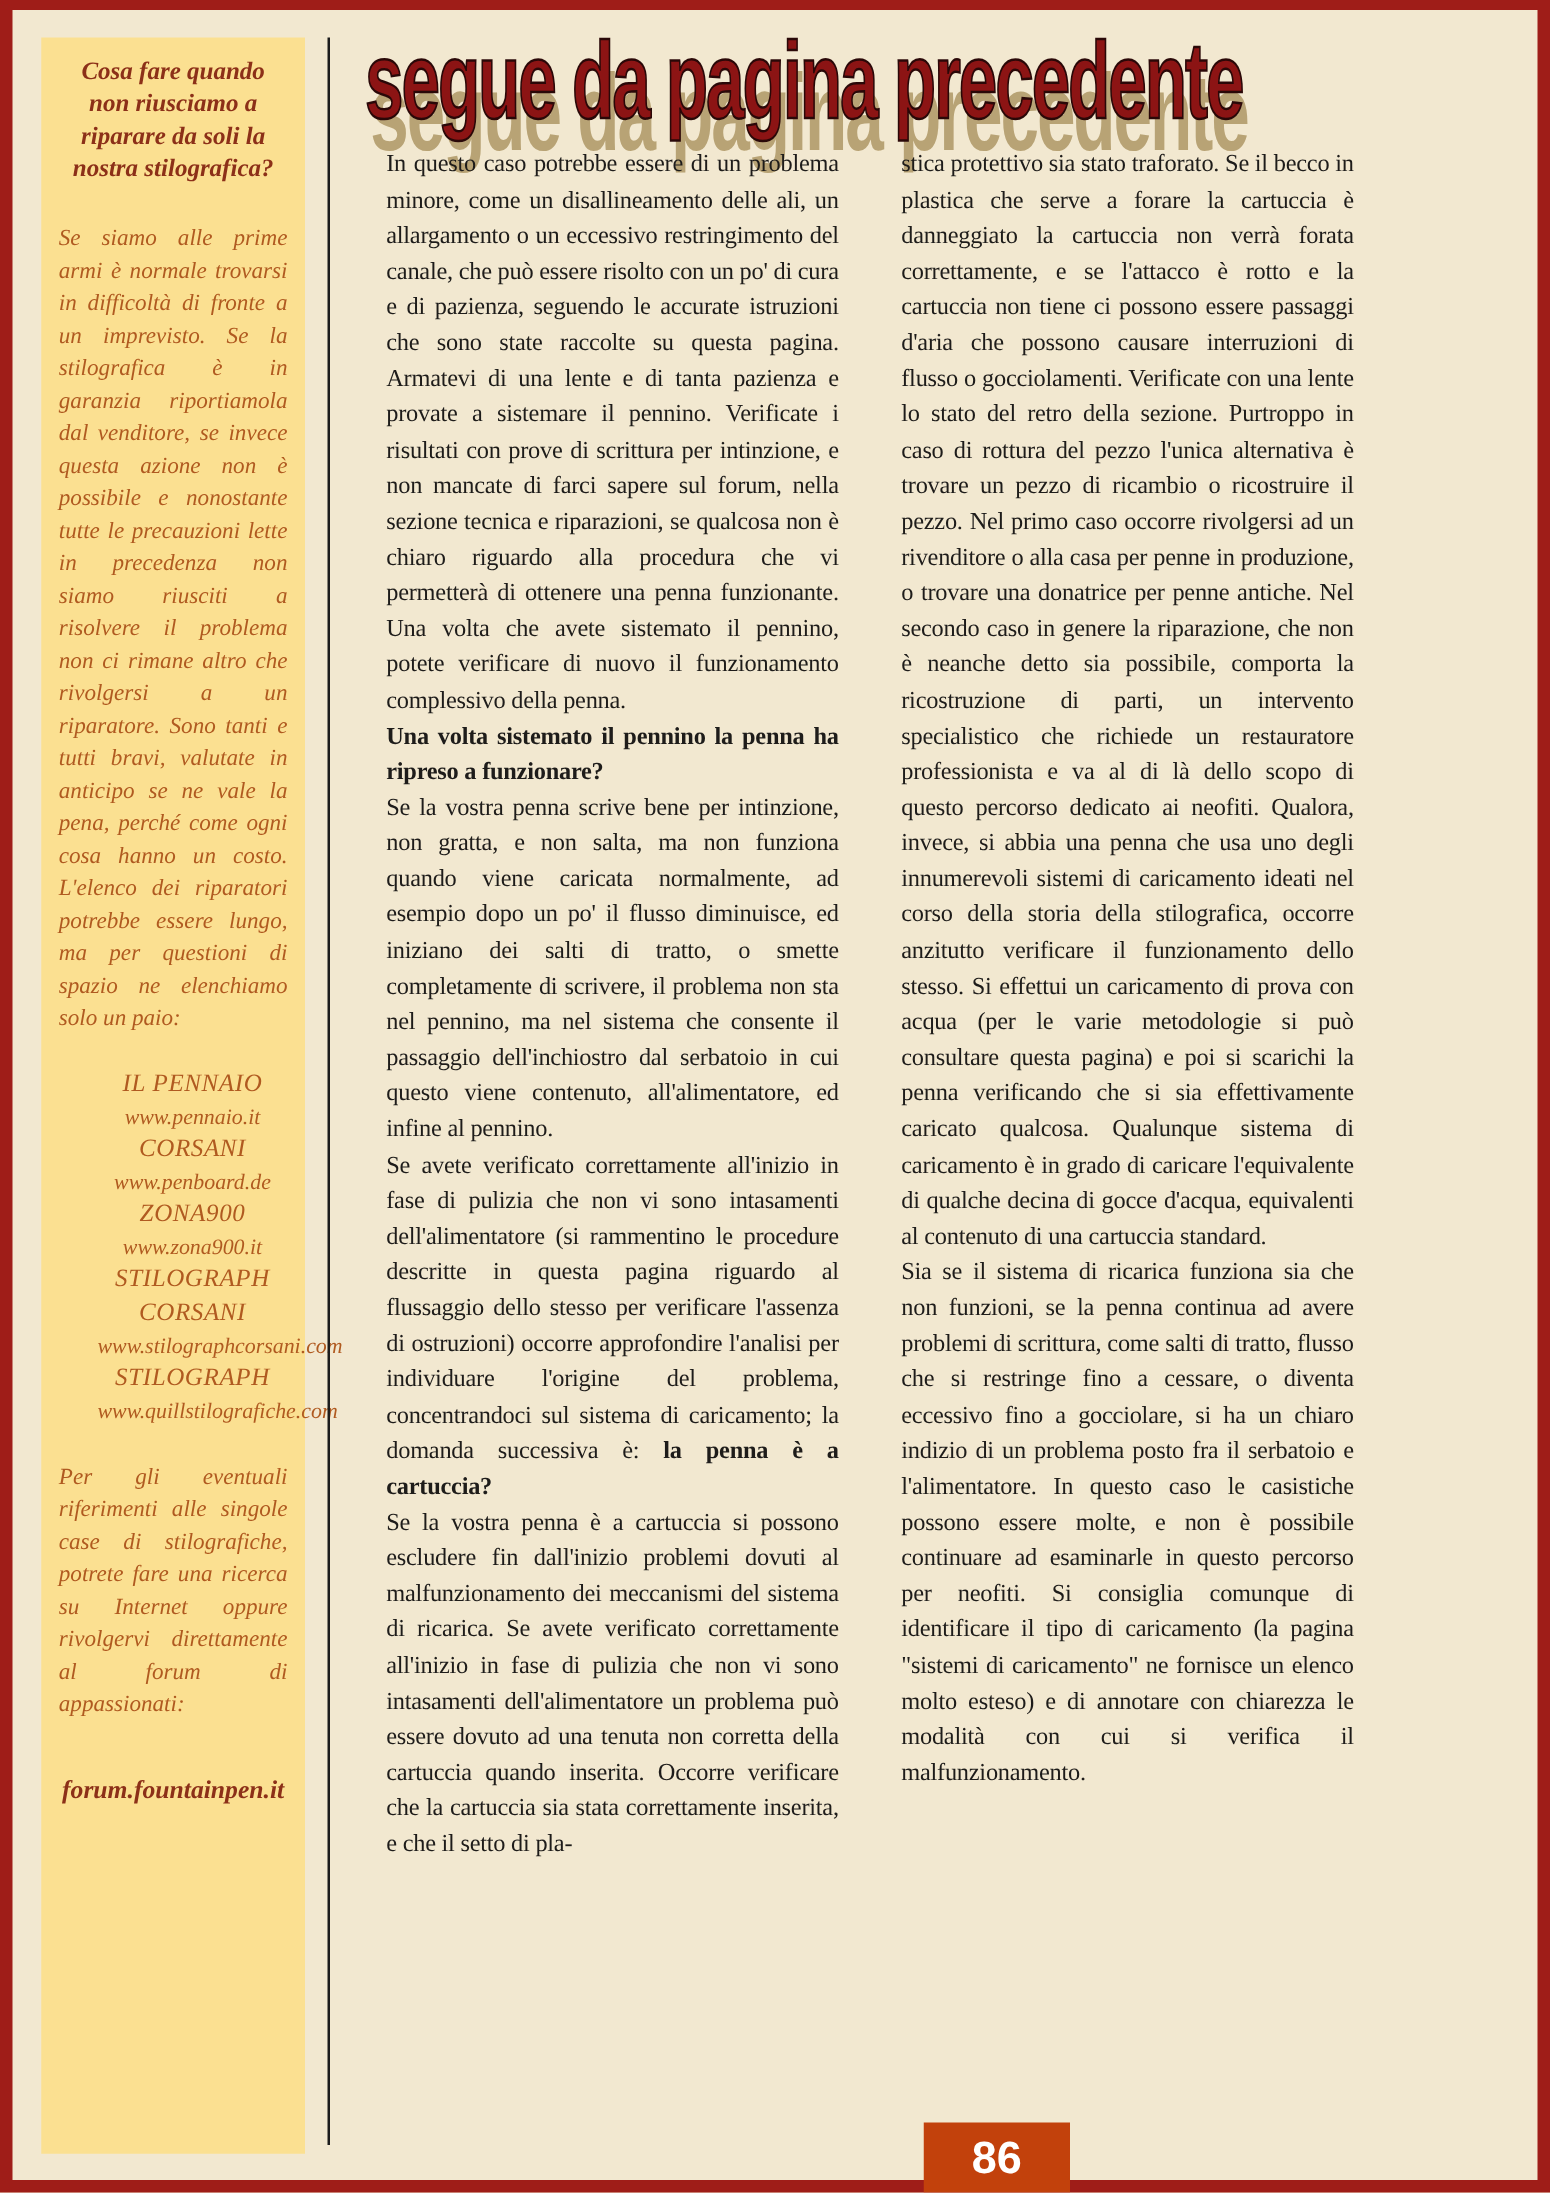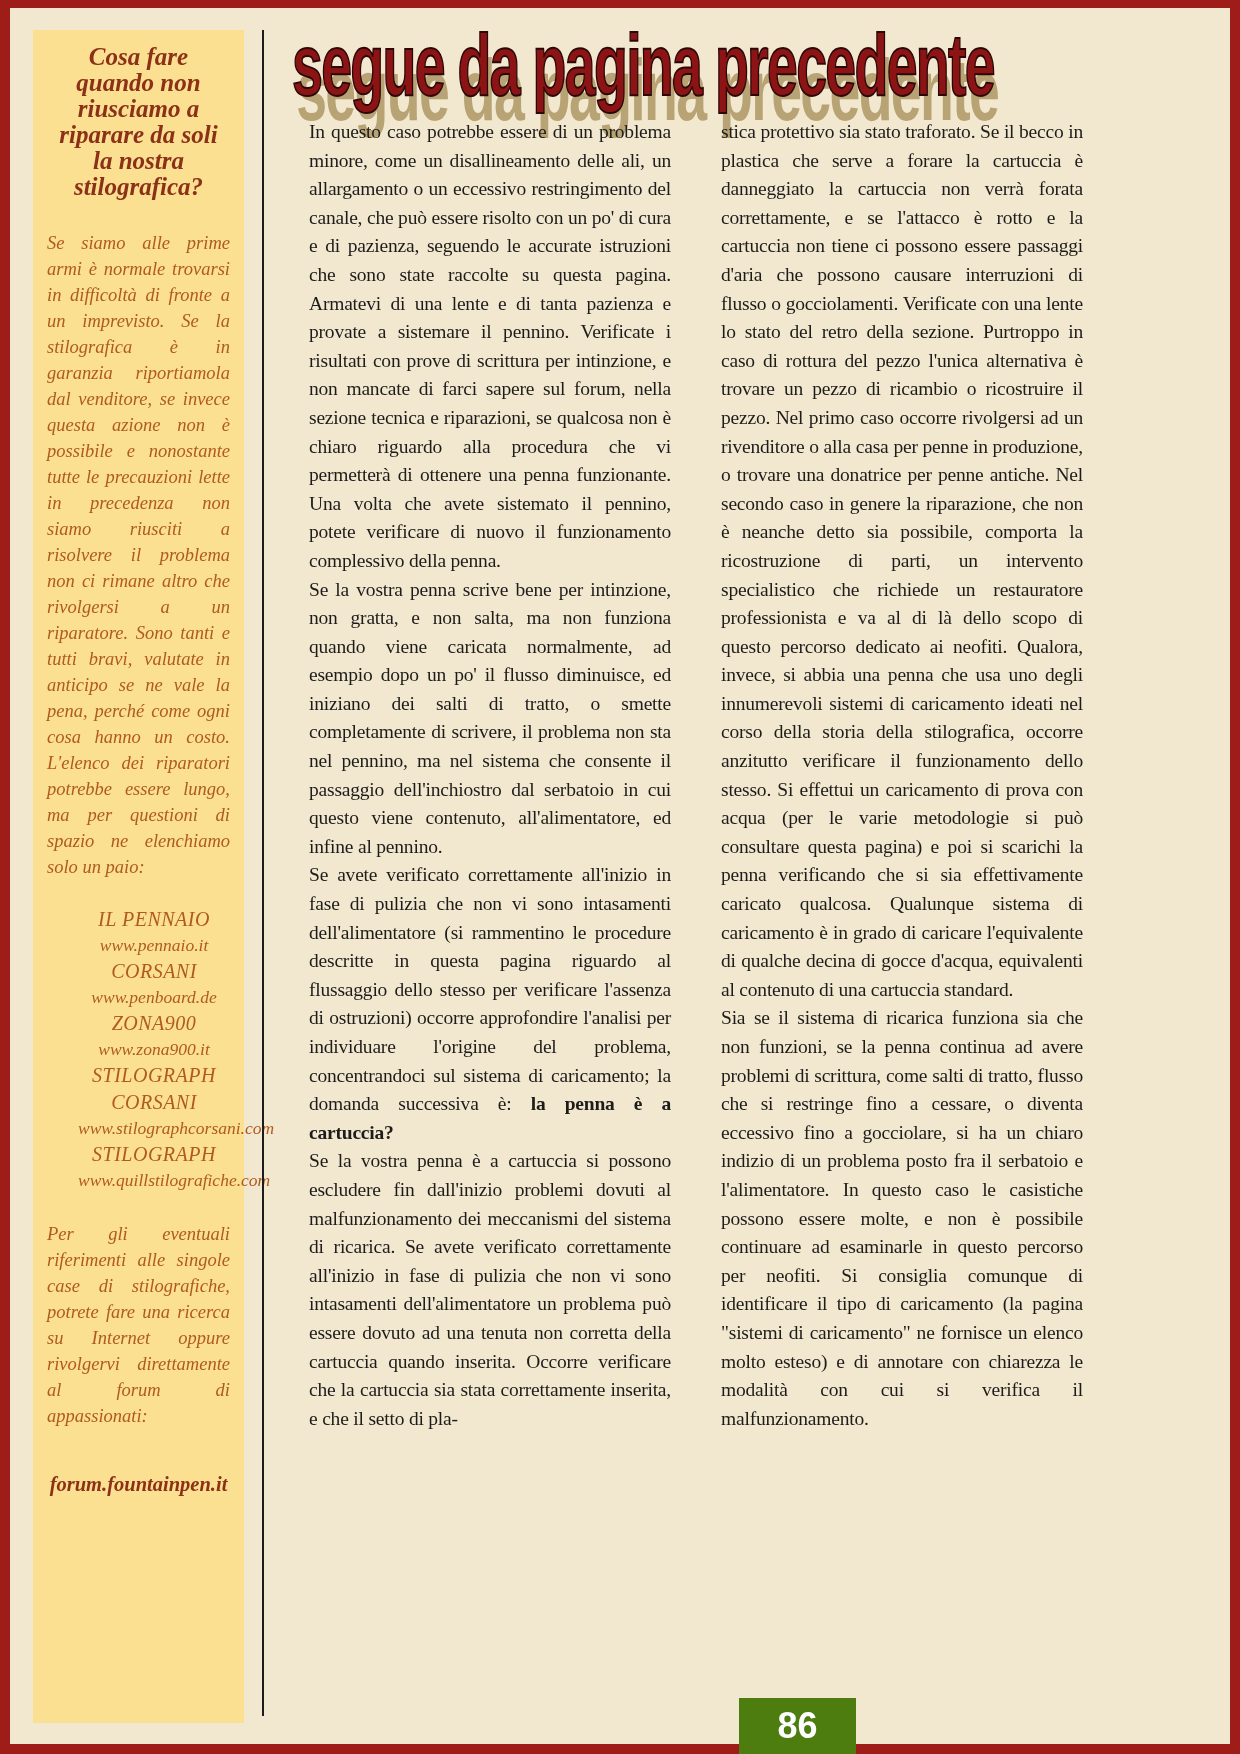--- a/index.html
+++ b/index.html
@@ -21,21 +21,21 @@
     width:211px;height:1693px;
     background:#fbe091;
     box-sizing:border-box;
     padding:14px 14px 0 14px;
     color:#b05a20;
     font-style:italic;
   }
   .sidebar h2{
     margin:0 0 30px 0;
     text-align:center;
-    font-size:25px;line-height:26px;
+    font-size:20px;line-height:26px;
     font-weight:bold;
     color:#8c3018;
   }
   .sidebar .side-par{
     margin:0;
     font-size:18.5px;line-height:26px;
     text-align:justify;
   }
   .sidebar .side-par.outro{margin-top:28px;}
   .repairers{
@@ -93,21 +93,21 @@
   }
   .col1{left:299px;}
   .col2{left:711px;}
   .col p{margin:0;}
   .col p.hdr{font-weight:bold;}
   .col strong{font-weight:bold;}
   
   .pagenum{
     position:absolute;left:729px;top:1690px;
     width:117px;height:56px;
-    background:#4d7c0f;
+    background:#c2410c;
     display:flex;align-items:center;justify-content:center;
     z-index:5;
   }
   .pagenum span{
     color:#ffffff;
     font-family:"Liberation Sans",sans-serif;
     font-weight:bold;
     font-size:36px;
   }
 </style>
@@ -136,20 +136,21 @@
     </div>
 
     <p class="side-par outro">Per gli eventuali riferimenti alle singole case di stilografiche, potrete fare una ricerca su Internet oppure rivolgervi direttamente al forum di appassionati:</p>
     <div class="forum">forum.fountainpen.it</div>
   </aside>
 
   <div class="divider"></div>
 
   <section class="col col1">
     <p>In questo caso potrebbe essere di un problema minore, come un disallineamento delle ali, un allargamento o un eccessivo restringimento del canale, che può essere risolto con un po' di cura e di pazienza, seguendo le accurate istruzioni che sono state raccolte su questa pagina. Armatevi di una lente e di tanta pazienza e provate a sistemare il pennino. Verificate i risultati con prove di scrittura per intinzione, e non mancate di farci sapere sul forum, nella sezione tecnica e riparazioni, se qualcosa non è chiaro riguardo alla procedura che vi permetterà di ottenere una penna funzionante. Una volta che avete sistemato il pennino, potete verificare di nuovo il funzionamento complessivo della penna.</p>
+    <p class="hdr">Una volta sistemato il pennino la penna ha ripreso a funzionare?</p>
     <p>Se la vostra penna scrive bene per intinzione, non gratta, e non salta, ma non funziona quando viene caricata normalmente, ad esempio dopo un po' il flusso diminuisce, ed iniziano dei salti di tratto, o smette completamente di scrivere, il problema non sta nel pennino, ma nel sistema che consente il passaggio dell'inchiostro dal serbatoio in cui questo viene contenuto, all'alimentatore, ed infine al pennino.</p>
     <p><span>Se avete verificato correttamente all'inizio in fase di pulizia che non vi sono intasamenti dell'alimentatore (si rammentino le procedure descritte in questa pagina riguardo al flussaggio dello stesso per verificare l'assenza di ostruzioni) occorre approfondire l'analisi per individuare l'origine del problema, concentrandoci sul sistema di caricamento; la domanda successiva è: </span><strong>la penna è a cartuccia?</strong></p>
     <p>Se la vostra penna è a cartuccia si possono escludere fin dall'inizio problemi dovuti al malfunzionamento dei meccanismi del sistema di ricarica. Se avete verificato correttamente all'inizio in fase di pulizia che non vi sono intasamenti dell'alimentatore un problema può essere dovuto ad una tenuta non corretta della cartuccia quando inserita. Occorre verificare che la cartuccia sia stata correttamente inserita, e che il setto di pla-</p>
   </section>
 
   <section class="col col2">
     <p>stica protettivo sia stato traforato. Se il becco in plastica che serve a forare la cartuccia è danneggiato la cartuccia non verrà forata correttamente, e se l'attacco è rotto e la cartuccia non tiene ci possono essere passaggi d'aria che possono causare interruzioni di flusso o gocciolamenti. Verificate con una lente lo stato del retro della sezione. Purtroppo in caso di rottura del pezzo l'unica alternativa è trovare un pezzo di ricambio o ricostruire il pezzo. Nel primo caso occorre rivolgersi ad un rivenditore o alla casa per penne in produzione, o trovare una donatrice per penne antiche. Nel secondo caso in genere la riparazione, che non è neanche detto sia possibile, comporta la ricostruzione di parti, un intervento specialistico che richiede un restauratore professionista e va al di là dello scopo di questo percorso dedicato ai neofiti. Qualora, invece, si abbia una penna che usa uno degli innumerevoli sistemi di caricamento ideati nel corso della storia della stilografica, occorre anzitutto verificare il funzionamento dello stesso. Si effettui un caricamento di prova con acqua (per le varie metodologie si può consultare questa pagina) e poi si scarichi la penna verificando che si sia effettivamente caricato qualcosa. Qualunque sistema di caricamento è in grado di caricare l'equivalente di qualche decina di gocce d'acqua, equivalenti al contenuto di una cartuccia standard.</p>
     <p>Sia se il sistema di ricarica funziona sia che non funzioni, se la penna continua ad avere problemi di scrittura, come salti di tratto, flusso che si restringe fino a cessare, o diventa eccessivo fino a gocciolare, si ha un chiaro indizio di un problema posto fra il serbatoio e l'alimentatore. In questo caso le casistiche possono essere molte, e non è possibile continuare ad esaminarle in questo percorso per neofiti. Si consiglia comunque di identificare il tipo di caricamento (la pagina "sistemi di caricamento" ne fornisce un elenco molto esteso) e di annotare con chiarezza le modalità con cui si verifica il malfunzionamento.</p>
   </section>
 

